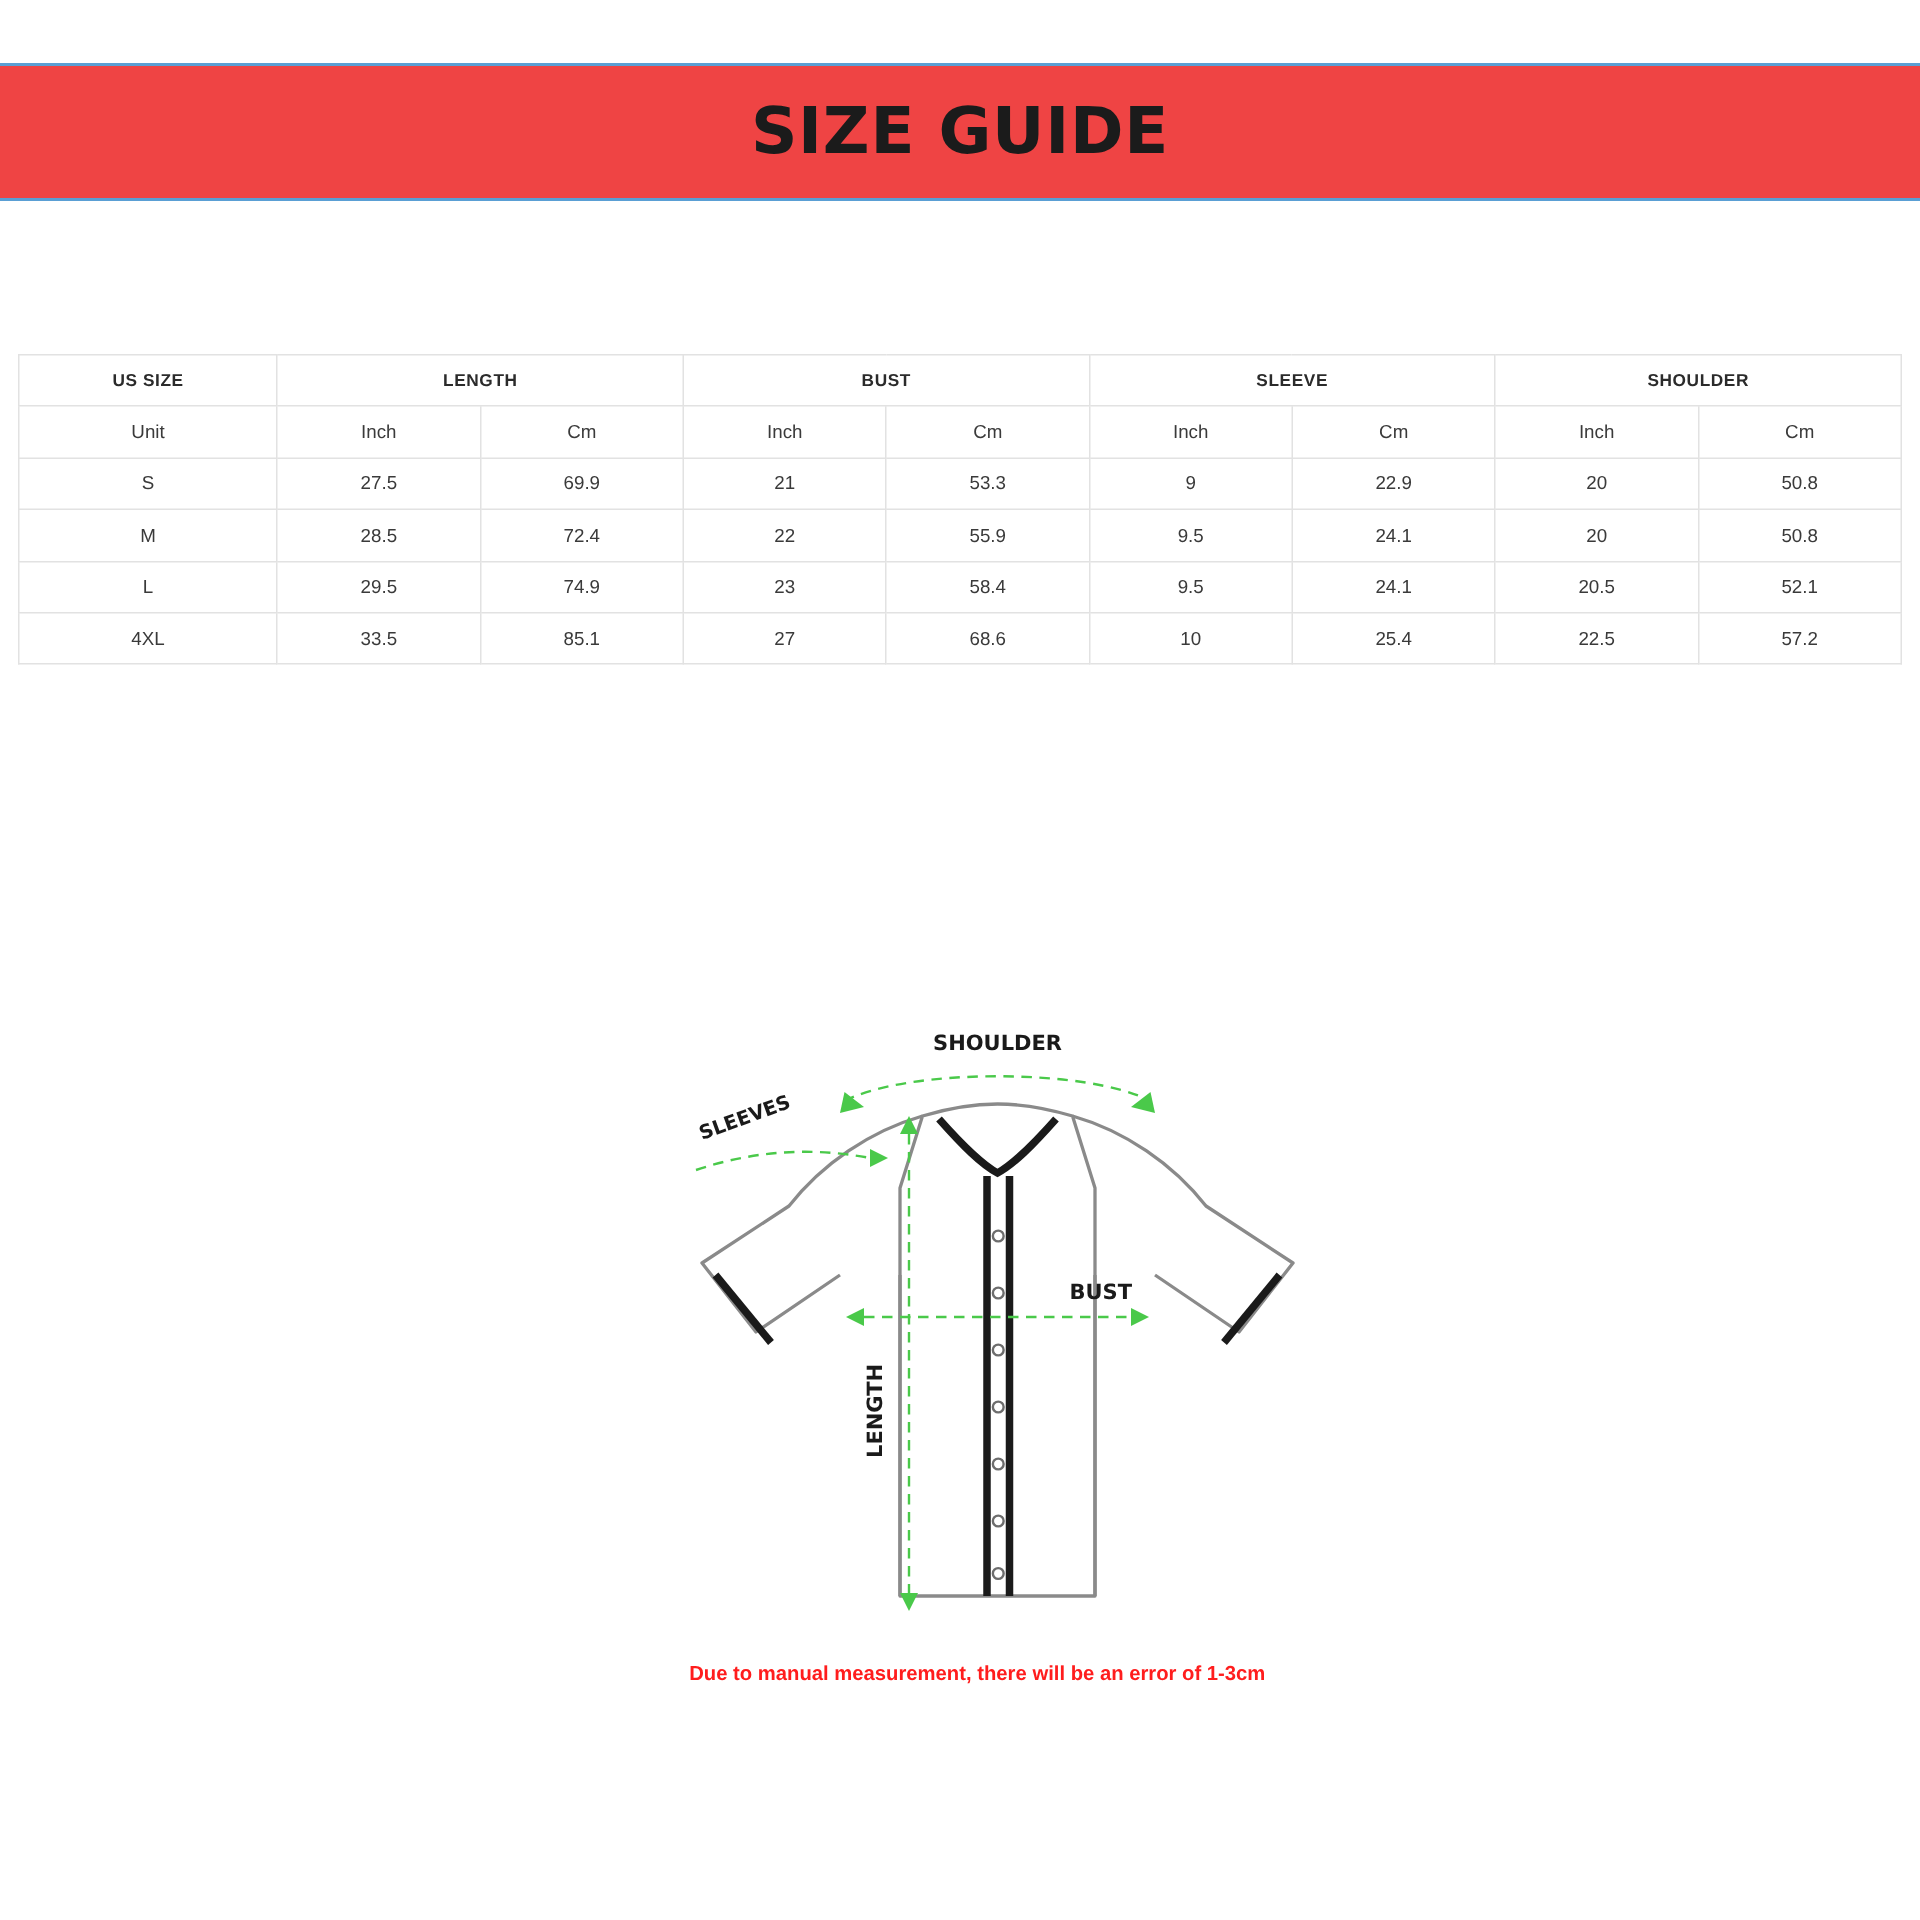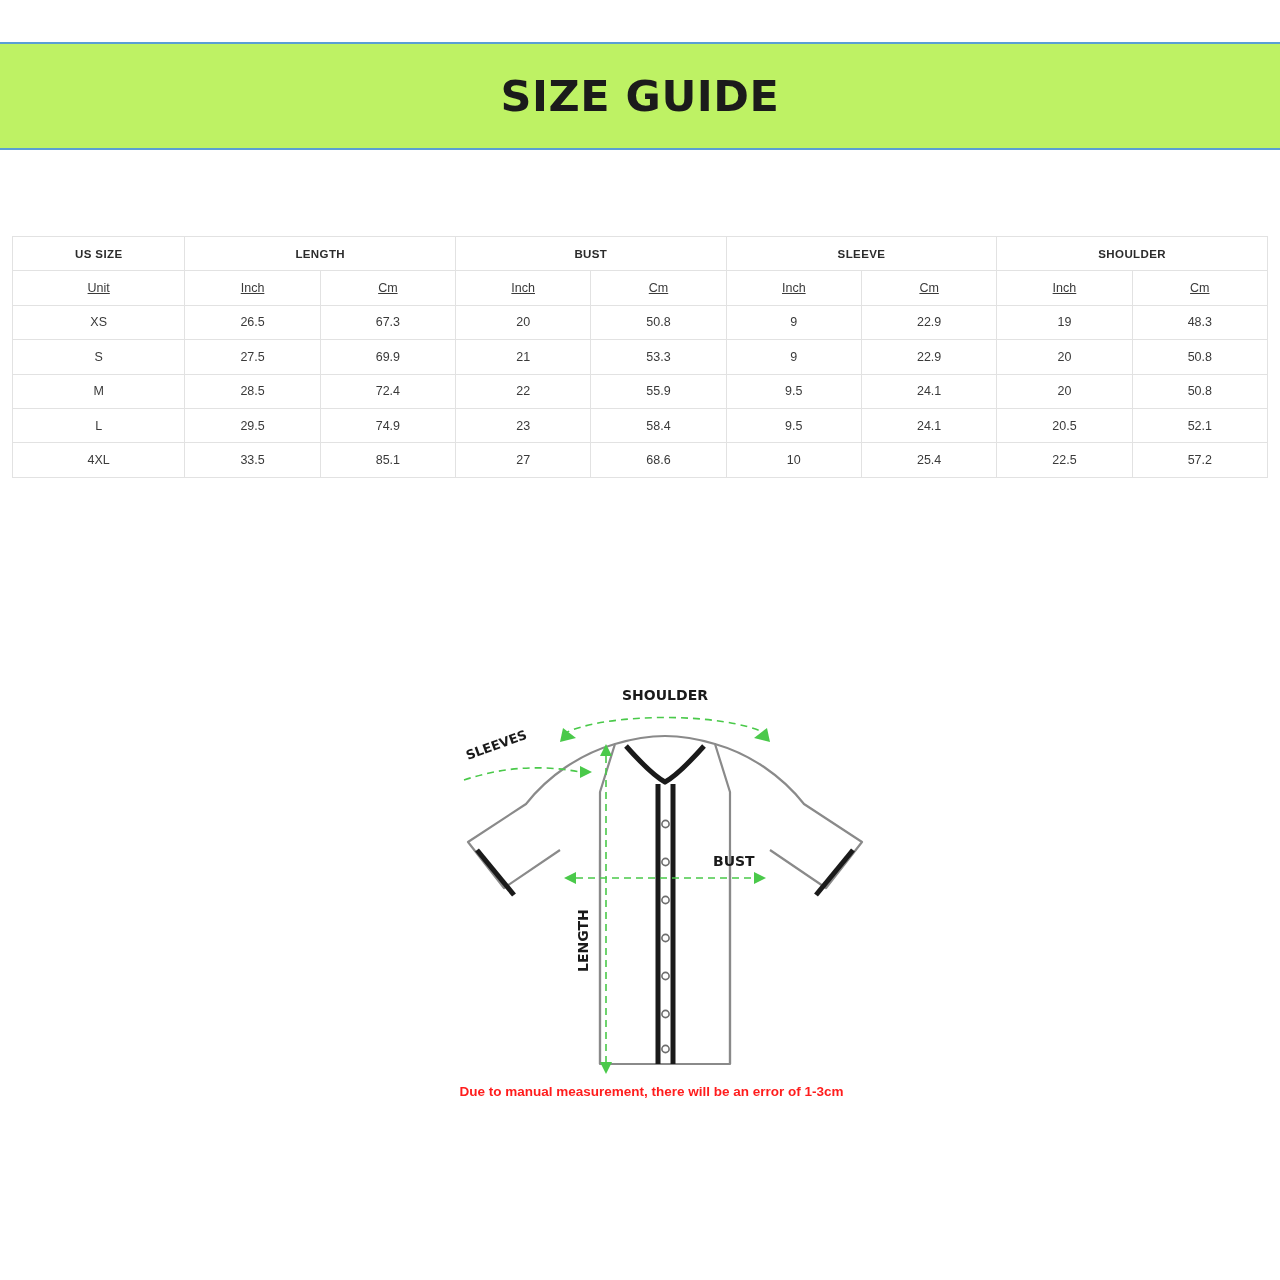--- a/index.html
+++ b/index.html
@@ -17,22 +17,22 @@
     height: 1280px;
     overflow: hidden;
   }
 
   
   .banner {
     position: absolute;
     left: 0;
     top: 42px;
     width: 1280px;
-    height: 108px;
-    background: #bef264;
+    height: 92px;
+    background: #ef4444;
     border-top: 2px solid #5a9fd4;
     border-bottom: 2px solid #5a9fd4;
     display: flex;
     align-items: center;
     justify-content: center;
   }
   .banner-title {
     font-size: 43px;
     font-weight: bold;
     letter-spacing: 0.5px;
@@ -65,37 +65,36 @@
   table.size-table thead th {
     font-weight: bold;
     font-size: 11.5px;
     letter-spacing: 0.4px;
     color: #2b2b2b;
   }
   .row-unit td {
     font-weight: bold;
     font-size: 12px;
     color: #2b2b2b;
-    text-decoration: underline;
   }
   .col-size { width: 172px; }
   .col-num { width: 135px; }
 
   
   .illus {
     position: absolute;
     left: 430px;
     top: 672px;
     width: 470px;
     height: 420px;
   }
   .note {
     position: absolute;
     left: 0;
-    top: 1084px;
+    top: 1108px;
     width: 1280px;
     text-align: center;
     color: #ff1d1d;
     font-size: 13.5px;
     font-weight: bold;
     padding-left: 23px;
   }
 </style>
 </head>
 <body>
@@ -134,31 +133,20 @@
           <td>Inch</td>
           <td>Cm</td>
           <td>Inch</td>
           <td>Cm</td>
           <td>Inch</td>
           <td>Cm</td>
           <td>Inch</td>
           <td>Cm</td>
         </tr>
 
-        <tr>
-          <td>XS</td>
-          <td>26.5</td>
-          <td>67.3</td>
-          <td>20</td>
-          <td>50.8</td>
-          <td>9</td>
-          <td>22.9</td>
-          <td>19</td>
-          <td>48.3</td>
-        </tr>
         <tr>
           <td>S</td>
           <td>27.5</td>
           <td>69.9</td>
           <td>21</td>
           <td>53.3</td>
           <td>9</td>
           <td>22.9</td>
           <td>20</td>
           <td>50.8</td>

